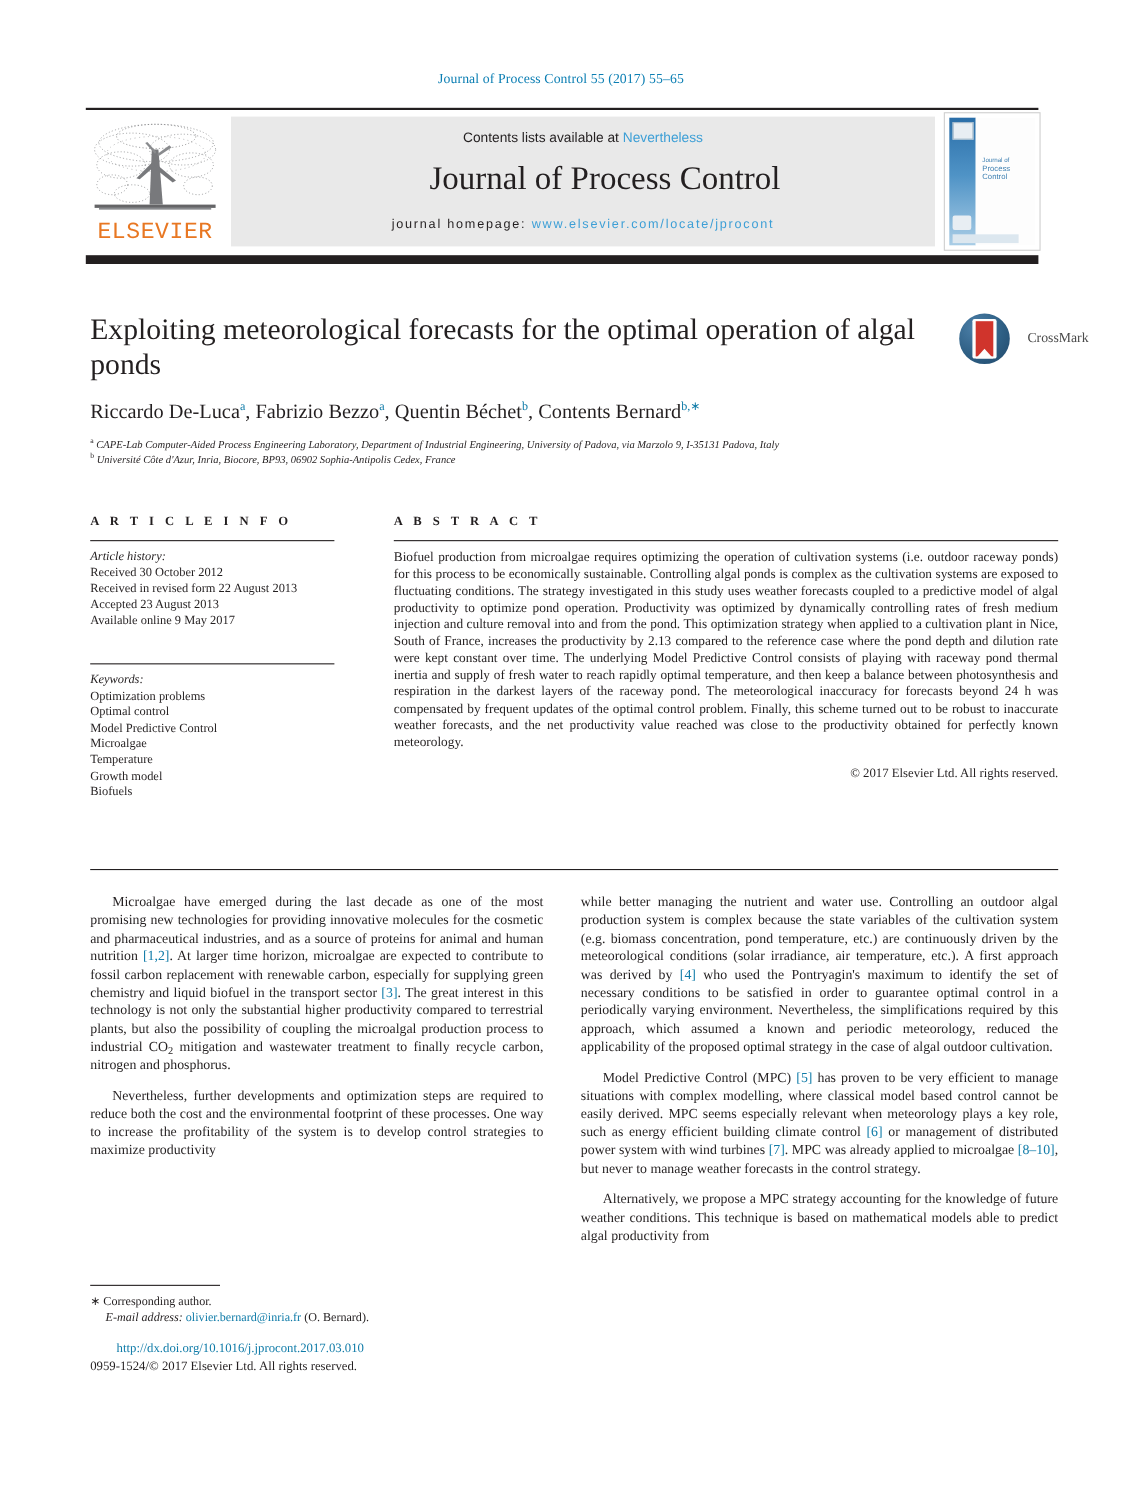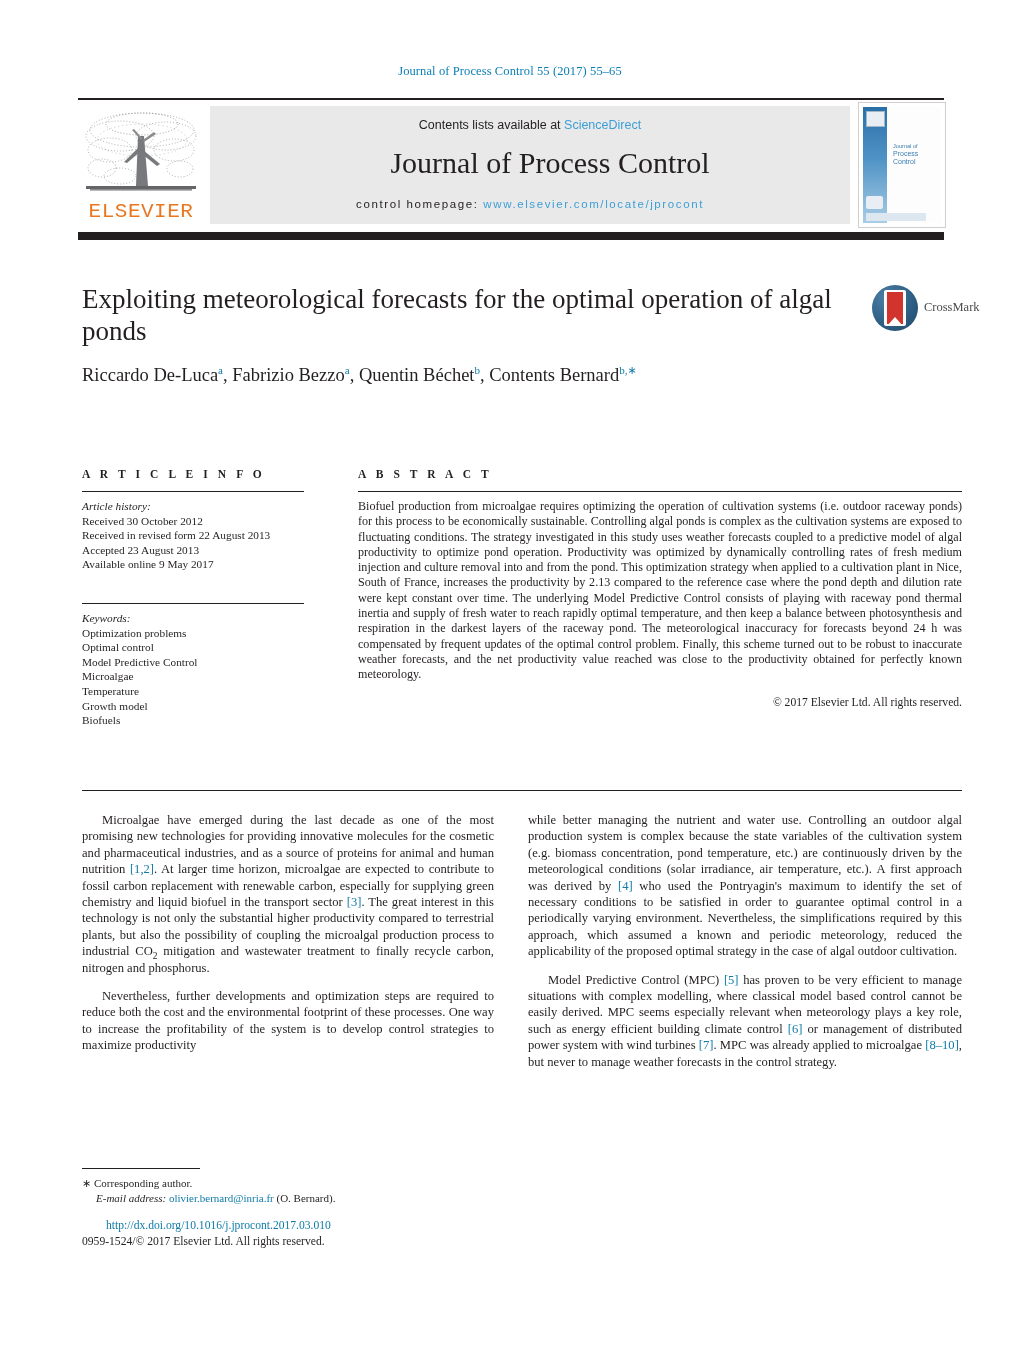--- a/index.html
+++ b/index.html
@@ -240,21 +240,21 @@
   .cm-tri {
     position: absolute;
     left: 15px; bottom: 5px;
     width: 0; height: 0;
     border-left: 8px solid transparent;
     border-right: 8px solid transparent;
     border-bottom: 9px solid #fdfdfd;
   }
   .cm-text {
     position: absolute;
-    left: 52px; top: 15px;
+    left: 62px; top: 15px;
     font-family: "Liberation Serif", serif;
     font-size: 12.5px;
     color: #4a4a4a;
   }
 
   
   .info-col {
     position: absolute;
     left: 82px; top: 468px;
     width: 222px;
@@ -410,42 +410,44 @@
             <ellipse cx="100" cy="63" rx="13" ry="8" fill="none" stroke="#6d6e71" stroke-width="0.6" stroke-dasharray="1 2"></ellipse>
             <ellipse cx="40" cy="70" rx="16" ry="8" fill="none" stroke="#6d6e71" stroke-width="0.6" stroke-dasharray="1 2"></ellipse>
             <rect x="6" y="80" width="110" height="3" fill="#58595b"></rect>
             <rect x="10" y="83" width="102" height="1.6" fill="#808285"></rect>
           </g>
         </svg>
         <div class="elsevier-word">ELSEVIER</div>
       </div>
 
       <div class="mast-center">
-        <div class="contents-line"><span>Contents lists available at </span><span class="sd">ScienceDirect</span></div>
+        <div class="contents-line"><span>Contents lists available at </span><span class="sd">Nevertheless</span></div>
         <div class="journal-name">Journal of Process Control</div>
-        <div class="homepage-line"><span>control homepage:</span> <span class="url">www.elsevier.com/locate/jprocont</span></div>
+        <div class="homepage-line"><span>journal homepage:</span> <span class="url">www.elsevier.com/locate/jprocont</span></div>
       </div>
 
       <div class="cover-thumb">
         <div class="cover-band"></div>
         <div class="cover-white"></div>
         <div class="cover-mark"></div>
         <div class="cover-mark2"></div>
         <div class="cover-foot"></div>
         <div class="cover-title"><span>Journal of</span><br><b>Process Control</b></div>
       </div>
 
     </div>
   </div>
   <div class="mast-rule-bottom"></div>
 
   <div class="title-block">
     <h1 class="art-title">Exploiting meteorological forecasts for the optimal operation of algal ponds</h1>
     <div class="authors"><span>Riccardo De-Luca</span><sup>a</sup>, <span>Fabrizio Bezzo</span><sup>a</sup>, <span>Quentin Béchet</span><sup>b</sup>, <span>Contents Bernard</span><sup>b,∗</sup></div>
     <div class="affils">
+        <div><sup>a</sup> CAPE-Lab Computer-Aided Process Engineering Laboratory, Department of Industrial Engineering, University of Padova, via Marzolo 9, I-35131 Padova, Italy</div>
+        <div><sup>b</sup> Université Côte d'Azur, Inria, Biocore, BP93, 06902 Sophia-Antipolis Cedex, France</div>
       </div>
   </div>
 
   <div class="crossmark">
     <div class="cm-badge">
       <div class="cm-inner"></div>
       <div class="cm-red"></div>
       <div class="cm-tri"></div>
     </div>
     <div class="cm-text">CrossMark</div>
@@ -492,20 +494,21 @@
     <div>
         <p class="para">Microalgae have emerged during the last decade as one of the most promising new technologies for providing innovative molecules for the cosmetic and pharmaceutical industries, and as a source of proteins for animal and human nutrition <span class="ref">[1,2]</span>. At larger time horizon, microalgae are expected to contribute to fossil carbon replacement with renewable carbon, especially for supplying green chemistry and liquid biofuel in the transport sector <span class="ref">[3]</span>. The great interest in this technology is not only the substantial higher productivity compared to terrestrial plants, but also the possibility of coupling the microalgal production process to industrial CO<sub>2</sub> mitigation and wastewater treatment to finally recycle carbon, nitrogen and phosphorus.</p>
         <p class="para">Nevertheless, further developments and optimization steps are required to reduce both the cost and the environmental footprint of these processes. One way to increase the profitability of the system is to develop control strategies to maximize productivity</p>
       </div>
   </div>
 
   <div class="col-right">
     <div>
         <p class="para noindent">while better managing the nutrient and water use. Controlling an outdoor algal production system is complex because the state variables of the cultivation system (e.g. biomass concentration, pond temperature, etc.) are continuously driven by the meteorological conditions (solar irradiance, air temperature, etc.). A first approach was derived by <span class="ref">[4]</span> who used the Pontryagin's maximum to identify the set of necessary conditions to be satisfied in order to guarantee optimal control in a periodically varying environment. Nevertheless, the simplifications required by this approach, which assumed a known and periodic meteorology, reduced the applicability of the proposed optimal strategy in the case of algal outdoor cultivation.</p>
         <p class="para">Model Predictive Control (MPC) <span class="ref">[5]</span> has proven to be very efficient to manage situations with complex modelling, where classical model based control cannot be easily derived. MPC seems especially relevant when meteorology plays a key role, such as energy efficient building climate control <span class="ref">[6]</span> or management of distributed power system with wind turbines <span class="ref">[7]</span>. MPC was already applied to microalgae <span class="ref">[8–10]</span>, but never to manage weather forecasts in the control strategy.</p>
+        <p class="para">Alternatively, we propose a MPC strategy accounting for the knowledge of future weather conditions. This technique is based on mathematical models able to predict algal productivity from</p>
       </div>
   </div>
 
   <div class="footnote">
     <div class="fn-rule"></div>
     <div class="fn-text">
       <div><span>∗</span> <span>Corresponding author.</span></div>
       <div class="fn-indent"><span class="ital">E-mail address:</span> <span class="mail">olivier.bernard@inria.fr</span> <span>(O. Bernard).</span></div>
     </div>
   </div>

